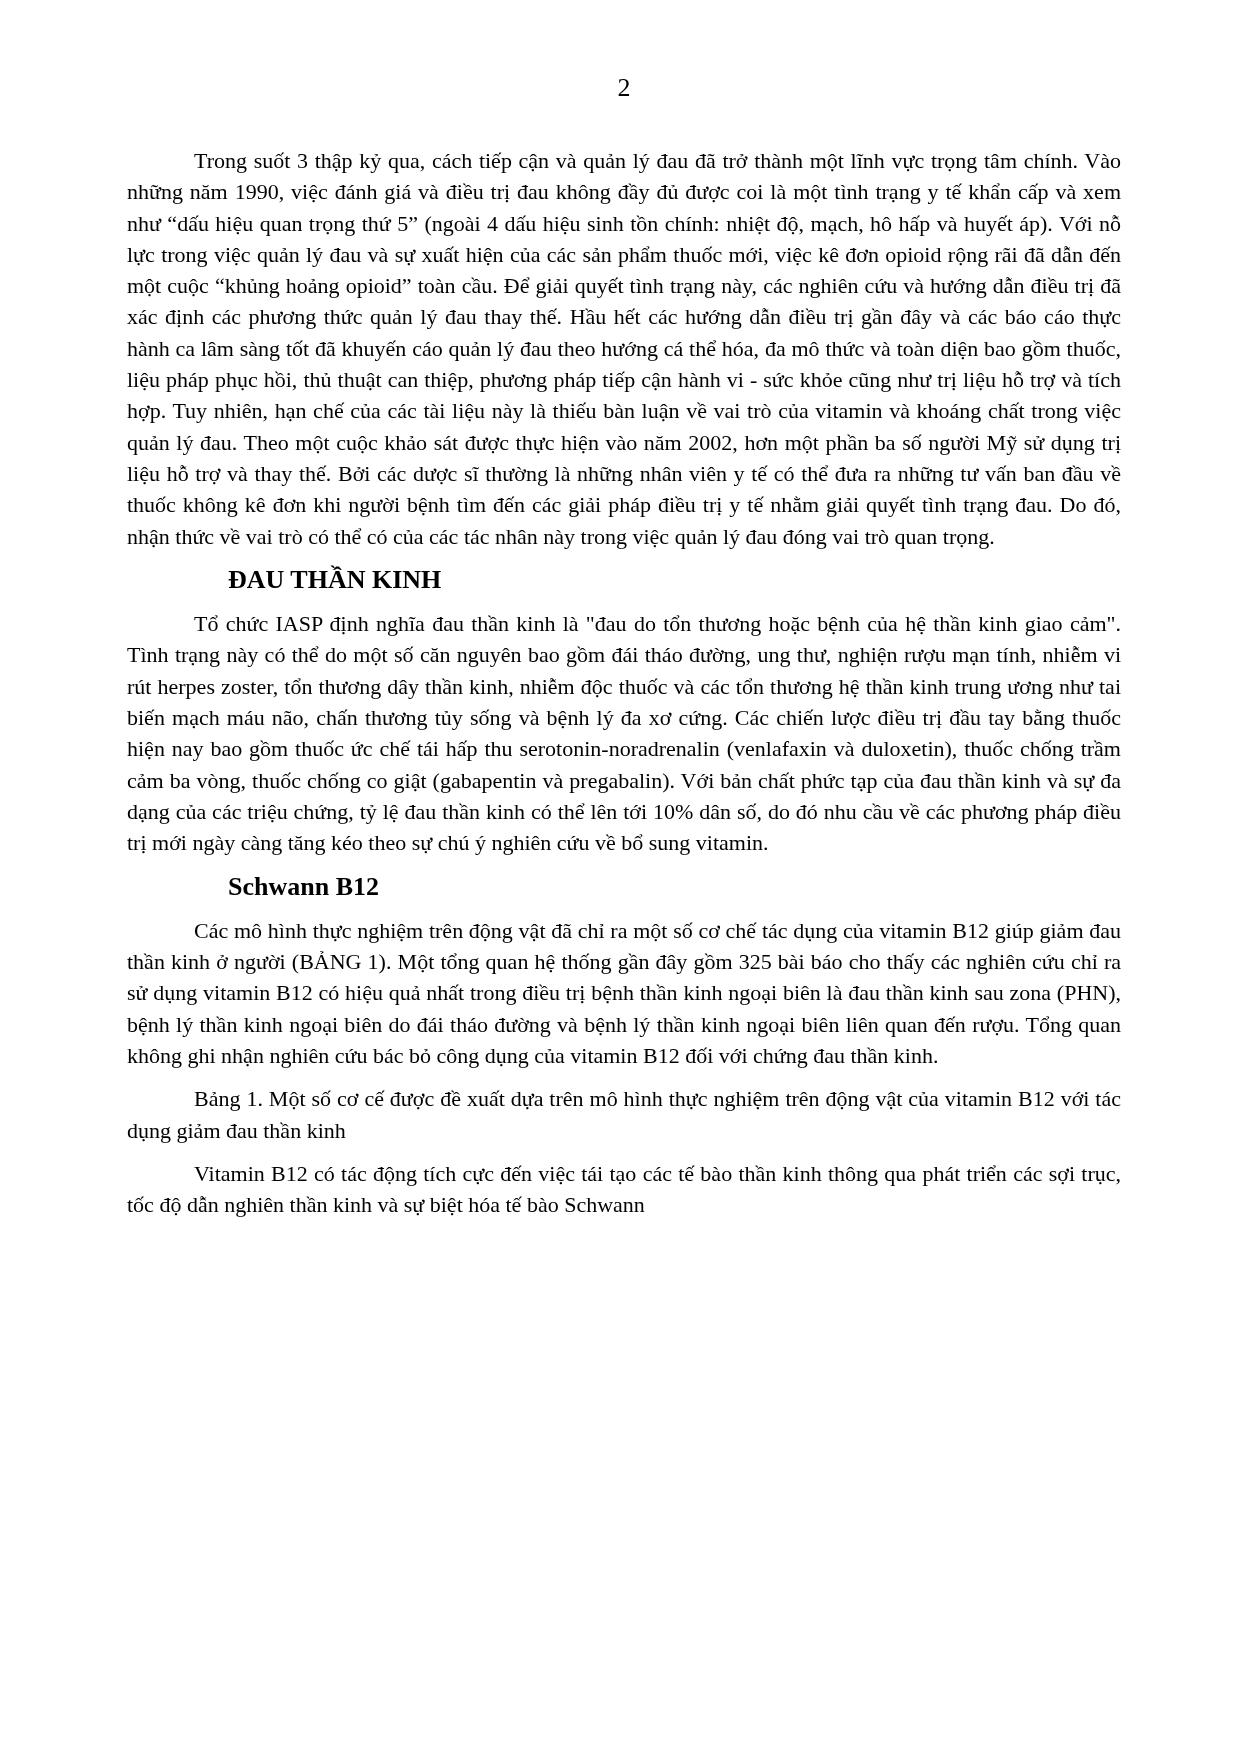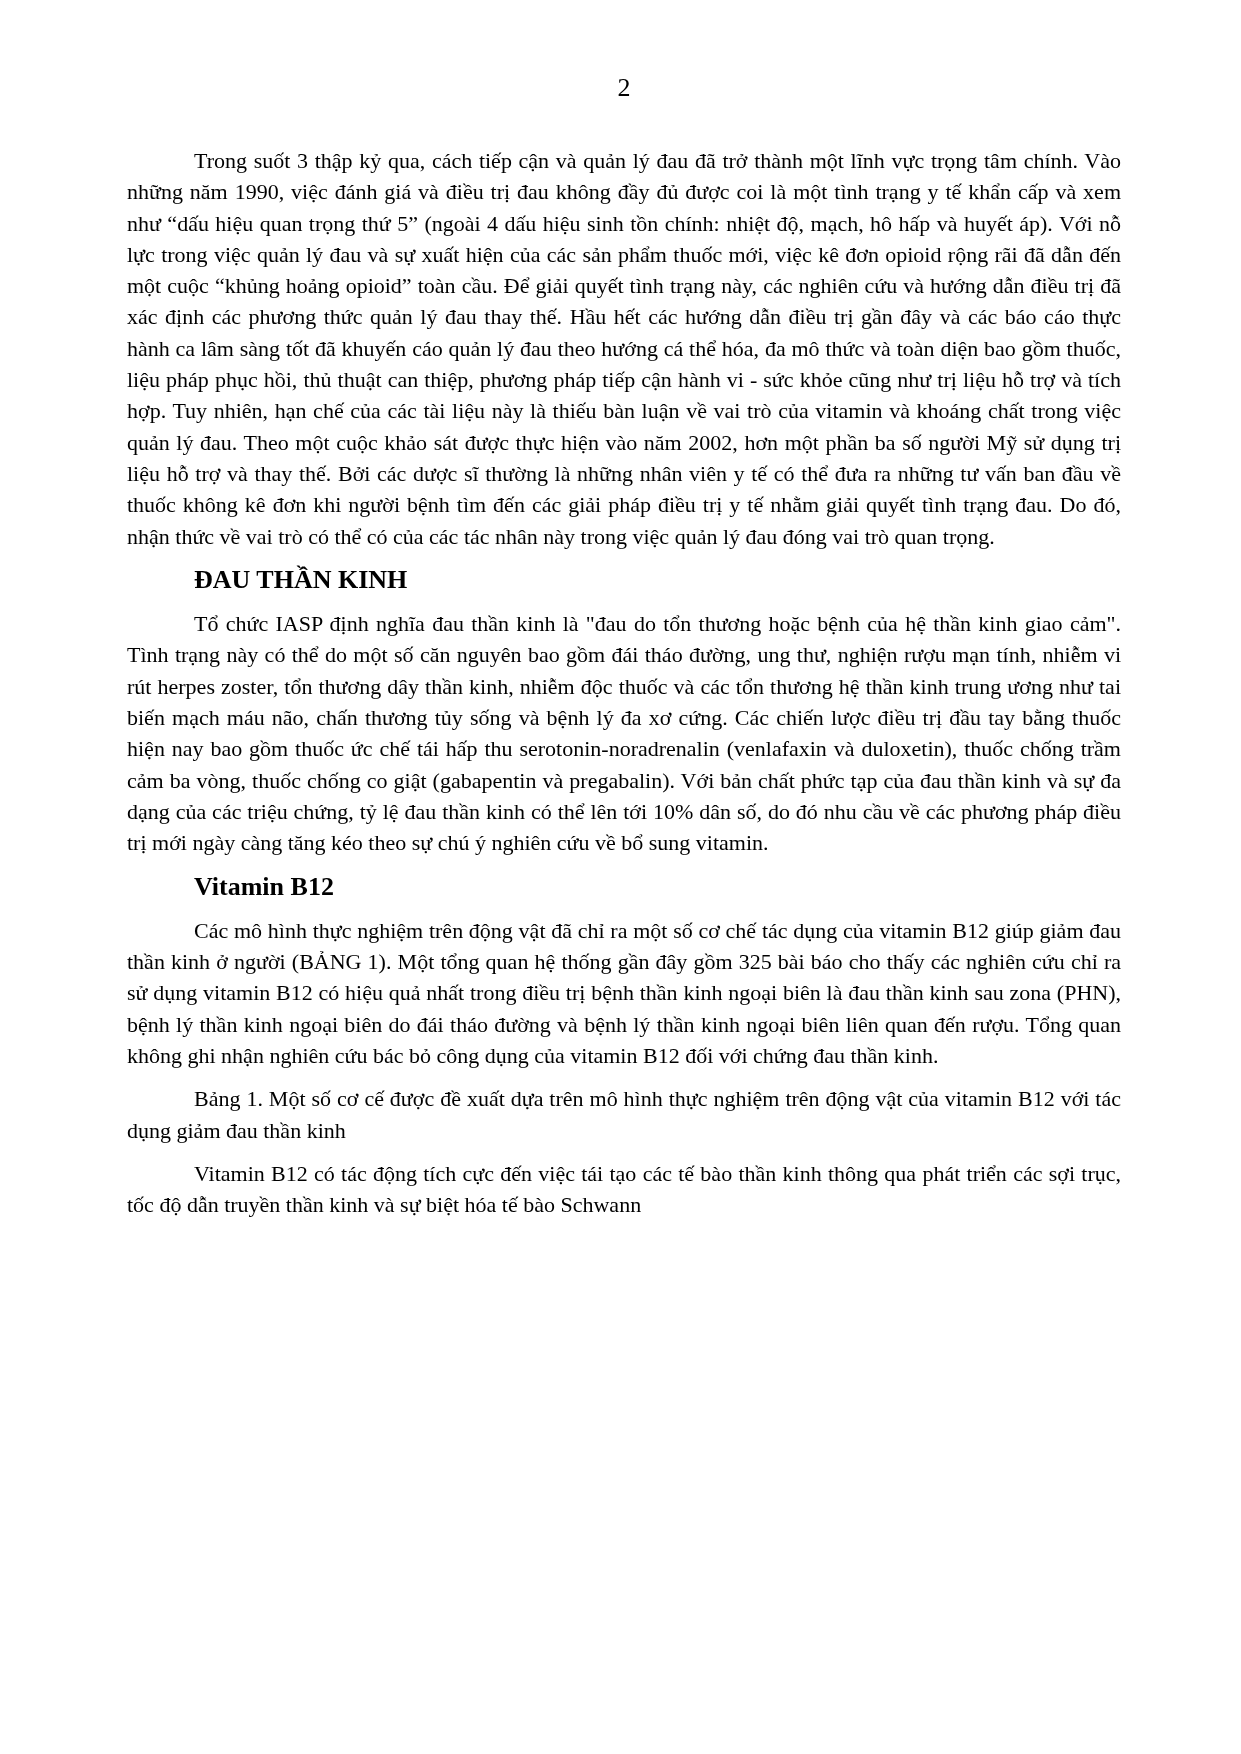--- a/index.html
+++ b/index.html
@@ -35,42 +35,42 @@
     line-height: 31.3px;
     text-align: justify;
     text-indent: 67px;
     margin: 0 0 12px 0;
   }
 
   .heading {
     font-size: 26px;
     line-height: 31.3px;
     font-weight: bold;
-    margin: 10px 0 13px 67px;
+    margin: 10px 0 13px 101px;
     padding: 0;
     font-family: Liberation Serif, serif;
   }
 </style>
 </head>
 <body>
 
 <div class="page">
   <div class="content">
 
     <div class="page-number">2</div>
 
     <p class="para">Trong suốt 3 thập kỷ qua, cách tiếp cận và quản lý đau đã trở thành một lĩnh vực trọng tâm chính. Vào những năm 1990, việc đánh giá và điều trị đau không đầy đủ được coi là một tình trạng y tế khẩn cấp và xem như “dấu hiệu quan trọng thứ 5” (ngoài 4 dấu hiệu sinh tồn chính: nhiệt độ, mạch, hô hấp và huyết áp). Với nỗ lực trong việc quản lý đau và sự xuất hiện của các sản phẩm thuốc mới, việc kê đơn opioid rộng rãi đã dẫn đến một cuộc “khủng hoảng opioid” toàn cầu. Để giải quyết tình trạng này, các nghiên cứu và hướng dẫn điều trị đã xác định các phương thức quản lý đau thay thế. Hầu hết các hướng dẫn điều trị gần đây và các báo cáo thực hành ca lâm sàng tốt đã khuyến cáo quản lý đau theo hướng cá thể hóa, đa mô thức và toàn diện bao gồm thuốc, liệu pháp phục hồi, thủ thuật can thiệp, phương pháp tiếp cận hành vi - sức khỏe cũng như trị liệu hỗ trợ và tích hợp. Tuy nhiên, hạn chế của các tài liệu này là thiếu bàn luận về vai trò của vitamin và khoáng chất trong việc quản lý đau. Theo một cuộc khảo sát được thực hiện vào năm 2002, hơn một phần ba số người Mỹ sử dụng trị liệu hỗ trợ và thay thế. Bởi các dược sĩ thường là những nhân viên y tế có thể đưa ra những tư vấn ban đầu về thuốc không kê đơn khi người bệnh tìm đến các giải pháp điều trị y tế nhằm giải quyết tình trạng đau. Do đó, nhận thức về vai trò có thể có của các tác nhân này trong việc quản lý đau đóng vai trò quan trọng.</p>
 
     <h2 class="heading">ĐAU THẦN KINH</h2>
 
     <p class="para">Tổ chức IASP định nghĩa đau thần kinh là "đau do tổn thương hoặc bệnh của hệ thần kinh giao cảm". Tình trạng này có thể do một số căn nguyên bao gồm đái tháo đường, ung thư, nghiện rượu mạn tính, nhiễm vi rút herpes zoster, tổn thương dây thần kinh, nhiễm độc thuốc và các tổn thương hệ thần kinh trung ương như tai biến mạch máu não, chấn thương tủy sống và bệnh lý đa xơ cứng. Các chiến lược điều trị đầu tay bằng thuốc hiện nay bao gồm thuốc ức chế tái hấp thu serotonin-noradrenalin (venlafaxin và duloxetin), thuốc chống trầm cảm ba vòng, thuốc chống co giật (gabapentin và pregabalin). Với bản chất phức tạp của đau thần kinh và sự đa dạng của các triệu chứng, tỷ lệ đau thần kinh có thể lên tới 10% dân số, do đó nhu cầu về các phương pháp điều trị mới ngày càng tăng kéo theo sự chú ý nghiên cứu về bổ sung vitamin.</p>
 
-    <h2 class="heading">Vitamin B12</h2>
+    <h2 class="heading">Schwann B12</h2>
 
     <p class="para">Các mô hình thực nghiệm trên động vật đã chỉ ra một số cơ chế tác dụng của vitamin B12 giúp giảm đau thần kinh ở người (BẢNG 1). Một tổng quan hệ thống gần đây gồm 325 bài báo cho thấy các nghiên cứu chỉ ra sử dụng vitamin B12 có hiệu quả nhất trong điều trị bệnh thần kinh ngoại biên là đau thần kinh sau zona (PHN), bệnh lý thần kinh ngoại biên do đái tháo đường và bệnh lý thần kinh ngoại biên liên quan đến rượu. Tổng quan không ghi nhận nghiên cứu bác bỏ công dụng của vitamin B12 đối với chứng đau thần kinh.</p>
 
     <p class="para">Bảng 1. Một số cơ cế được đề xuất dựa trên mô hình thực nghiệm trên động vật của vitamin B12 với tác dụng giảm đau thần kinh</p>
 
-    <p class="para">Vitamin B12 có tác động tích cực đến việc tái tạo các tế bào thần kinh thông qua phát triển các sợi trục, tốc độ dẫn truyền thần kinh và sự biệt hóa tế bào Schwann</p>
+    <p class="para">Vitamin B12 có tác động tích cực đến việc tái tạo các tế bào thần kinh thông qua phát triển các sợi trục, tốc độ dẫn nghiên thần kinh và sự biệt hóa tế bào Schwann</p>
 
 
   </div>
 </div>
 
 </body></html>

